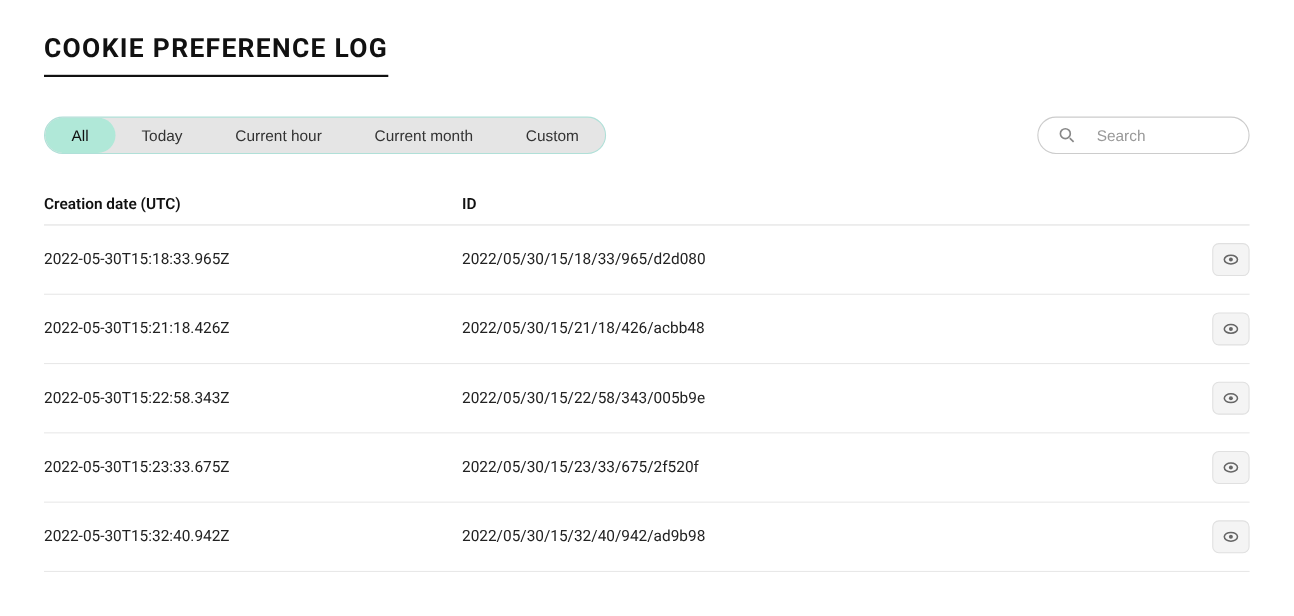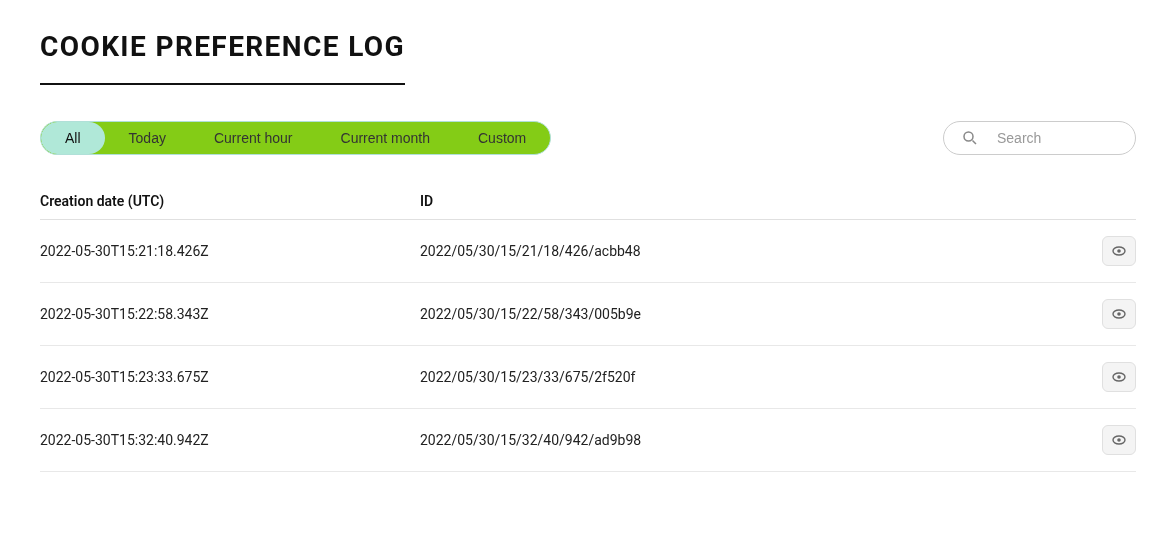--- a/index.html
+++ b/index.html
@@ -11,46 +11,46 @@
     body {
       font-family: -apple-system, BlinkMacSystemFont, 'Segoe UI', Roboto, sans-serif;
       background: #ffffff;
       color: #1a1a1a;
       width: 1176px;
       min-height: 560px;
       padding: 30px 40px;
     }
 
     .page-title {
-      font-size: 28px;
+      font-size: 24px;
       font-weight: 700;
       letter-spacing: 0.05em;
       color: #111;
       margin-bottom: 8px;
       border-bottom: 2px solid #111;
-      padding-bottom: 20px;
+      padding-bottom: 10px;
       display: inline-block;
     }
 
     .toolbar {
       display: flex;
       align-items: center;
       justify-content: space-between;
       margin-top: 28px;
       margin-bottom: 28px;
     }
 
     .filter-tabs {
       display: flex;
       align-items: center;
       gap: 0;
       border: 1.5px solid #b0e0d8;
       border-radius: 999px;
       overflow: hidden;
-      background: #84cc16;
+      background: #e5e5e5;
     }
 
     .filter-tab {
       padding: 8px 24px;
       font-size: 14px;
       cursor: pointer;
       color: #333;
       background: transparent;
       border: none;
       outline: none;
@@ -198,20 +198,32 @@
 <div class="table-container">
 
   <div class="table-header">
     <div class="col-date">Creation date (UTC)</div>
     <div class="col-id">ID</div>
     <div class="col-action"></div>
   </div>
 
   <div id="table-rows">
 
+  <div class="table-row">
+    <div class="cell-date">2022-05-30T15:18:33.965Z</div>
+    <div class="cell-id">2022/05/30/15/18/33/965/d2d080</div>
+    <div class="cell-action">
+      <button class="eye-btn" title="View">
+        <svg width="16" height="16" viewBox="0 0 16 16" fill="none" stroke="#666" stroke-width="1.4">
+          <ellipse cx="8" cy="8" rx="6" ry="4"></ellipse>
+          <circle cx="8" cy="8" r="1.8" fill="#666" stroke="none"></circle>
+        </svg>
+      </button>
+    </div>
+  </div>
       <div class="table-row">
     <div class="cell-date">2022-05-30T15:21:18.426Z</div>
     <div class="cell-id">2022/05/30/15/21/18/426/acbb48</div>
     <div class="cell-action">
       <button class="eye-btn" title="View">
         <svg width="16" height="16" viewBox="0 0 16 16" fill="none" stroke="#666" stroke-width="1.4">
           <ellipse cx="8" cy="8" rx="6" ry="4"></ellipse>
           <circle cx="8" cy="8" r="1.8" fill="#666" stroke="none"></circle>
         </svg>
       </button>

